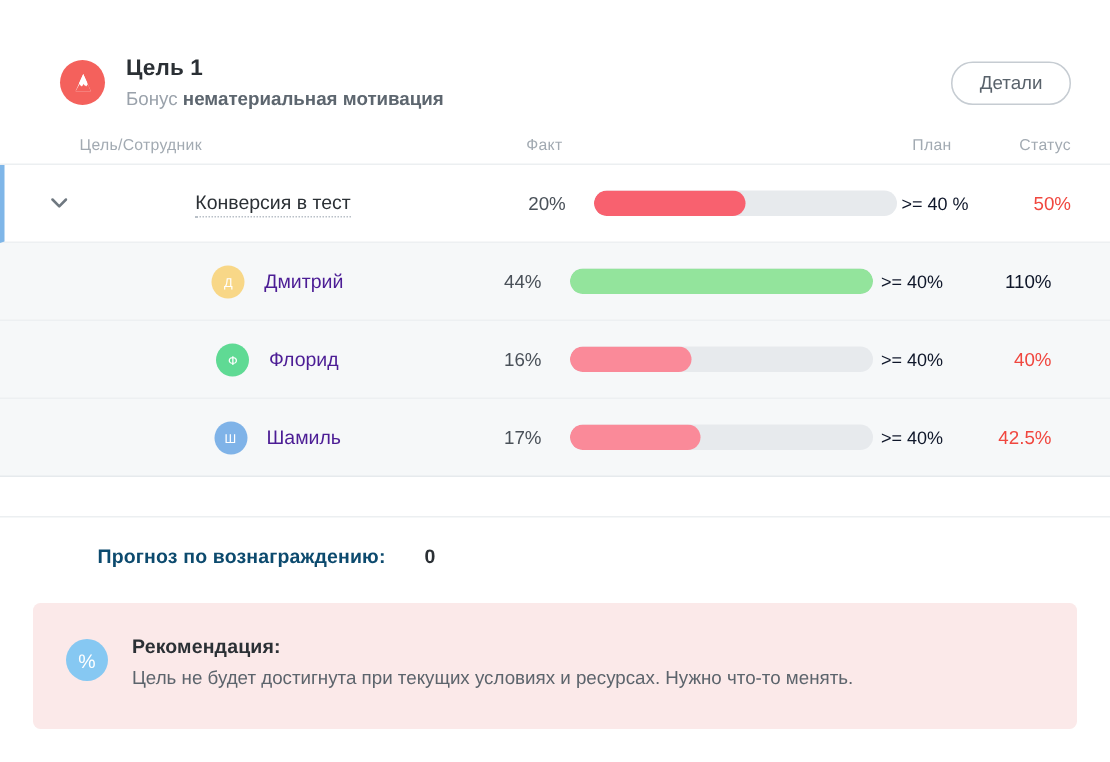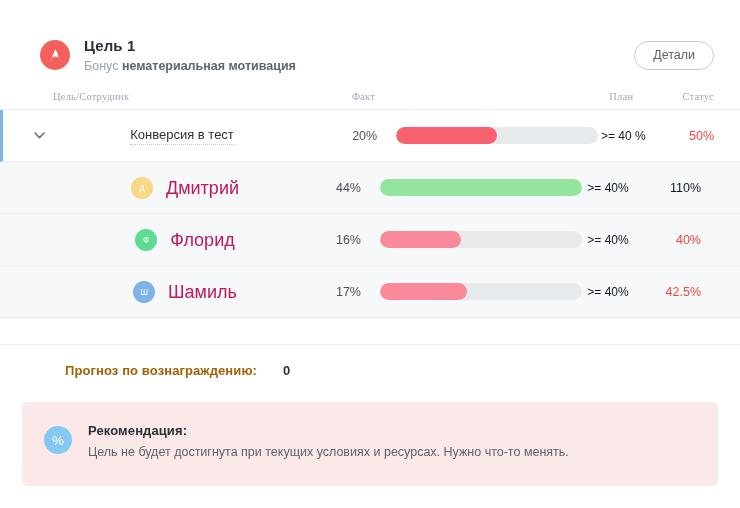--- a/index.html
+++ b/index.html
@@ -84,21 +84,20 @@
   
   .table { width: 740px; }
 
   .thead {
     display: flex;
     align-items: center;
     height: 26px;
     padding-left: 28px;
     padding-right: 26px;
     border-bottom: 1px solid #eceff1;
-    font-family: Liberation Serif, serif;
   }
   .thead .th {
     font-size: 10.5px;
     color: #a2aab2;
     letter-spacing: .2px;
     white-space: nowrap;
   }
 
   
   .c-name   { width: 270px; padding-left: 25px; }
@@ -149,22 +148,22 @@
     font-size: 13px;
     color: #2b3035;
     border-bottom: 1px dotted #b9c0c7;
     line-height: 16px;
     padding-bottom: 1px;
     cursor: pointer;
     white-space: nowrap;
   }
 
   .emp-name {
-    font-size: 18px;
-    color: #be185d;
+    font-size: 13px;
+    color: #4c1d95;
     line-height: 16px;
     white-space: nowrap;
   }
 
   .avatar {
     width: 22px;
     height: 22px;
     border-radius: 50%;
     flex: 0 0 22px;
     margin-right: 13px;
@@ -215,21 +214,21 @@
   .forecast {
     border-top: 1px solid #eceff1;
     height: 52px;
     display: flex;
     align-items: center;
     padding-left: 53px;
   }
   .forecast-label {
     font-size: 13px;
     font-weight: bold;
-    color: #a16207;
+    color: #0c4a6e;
     letter-spacing: .1px;
     padding-left: 12px;
   }
   .forecast-value {
     font-size: 13px;
     font-weight: bold;
     color: #2b3035;
     margin-left: 26px;
   }
 

